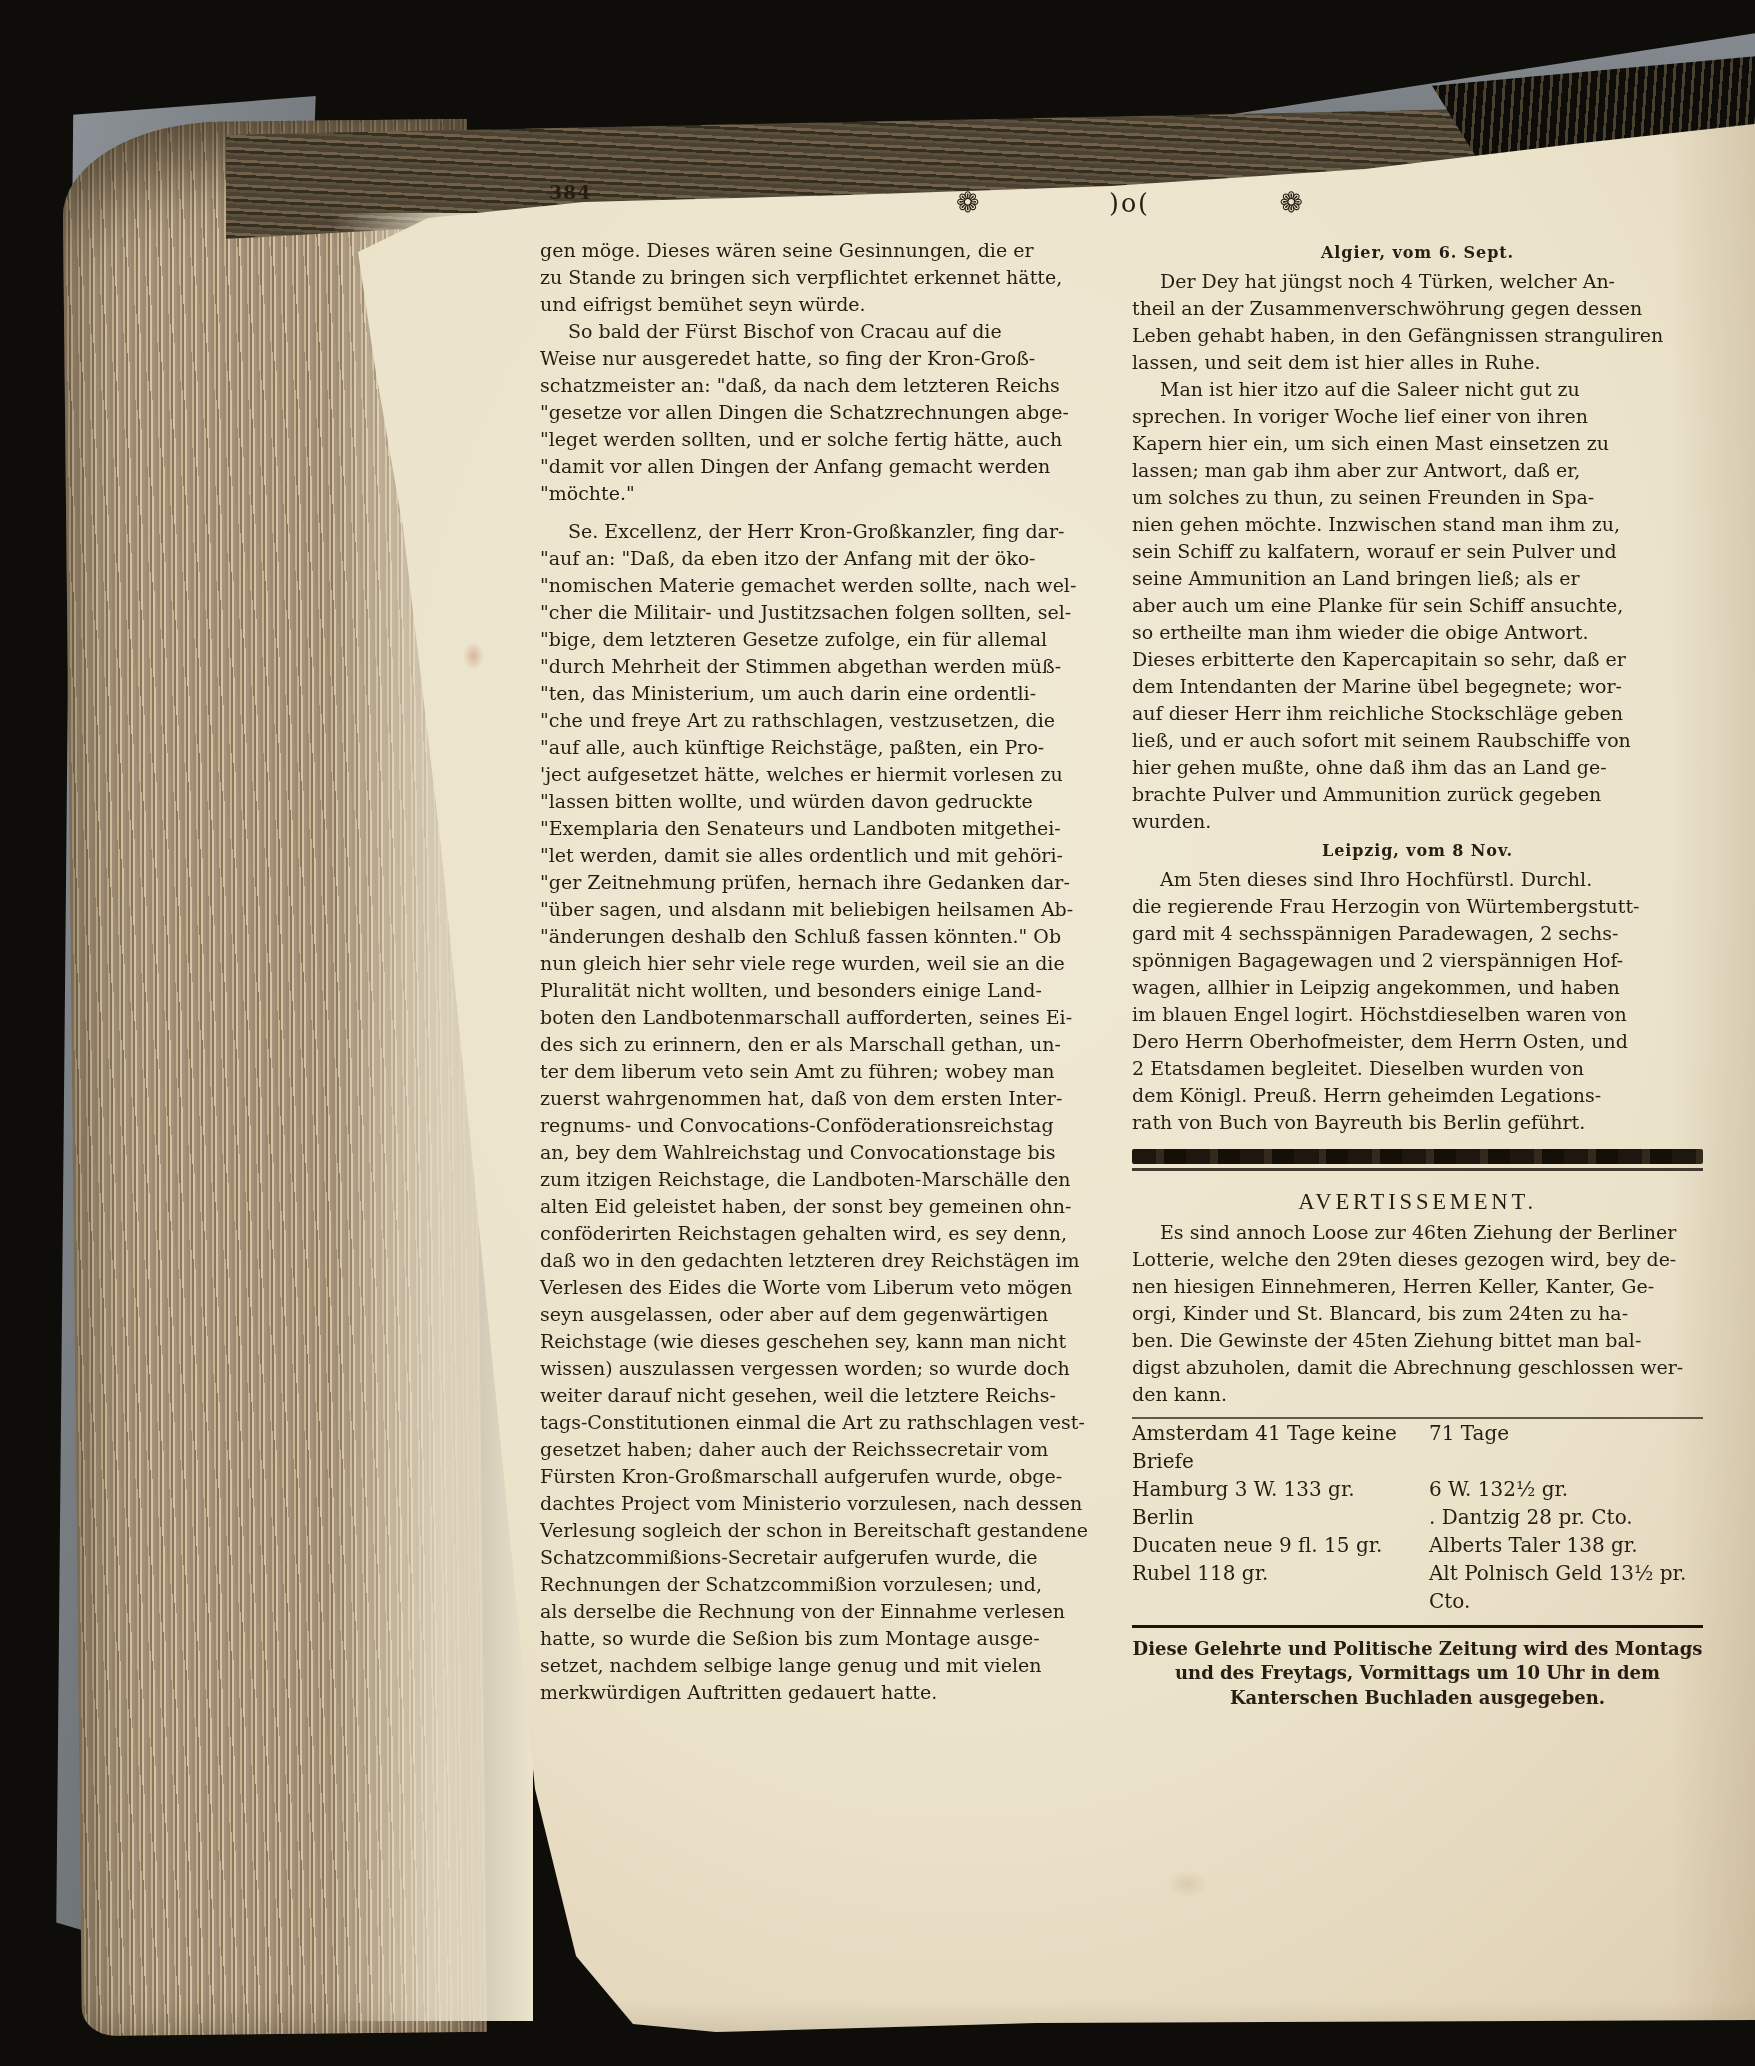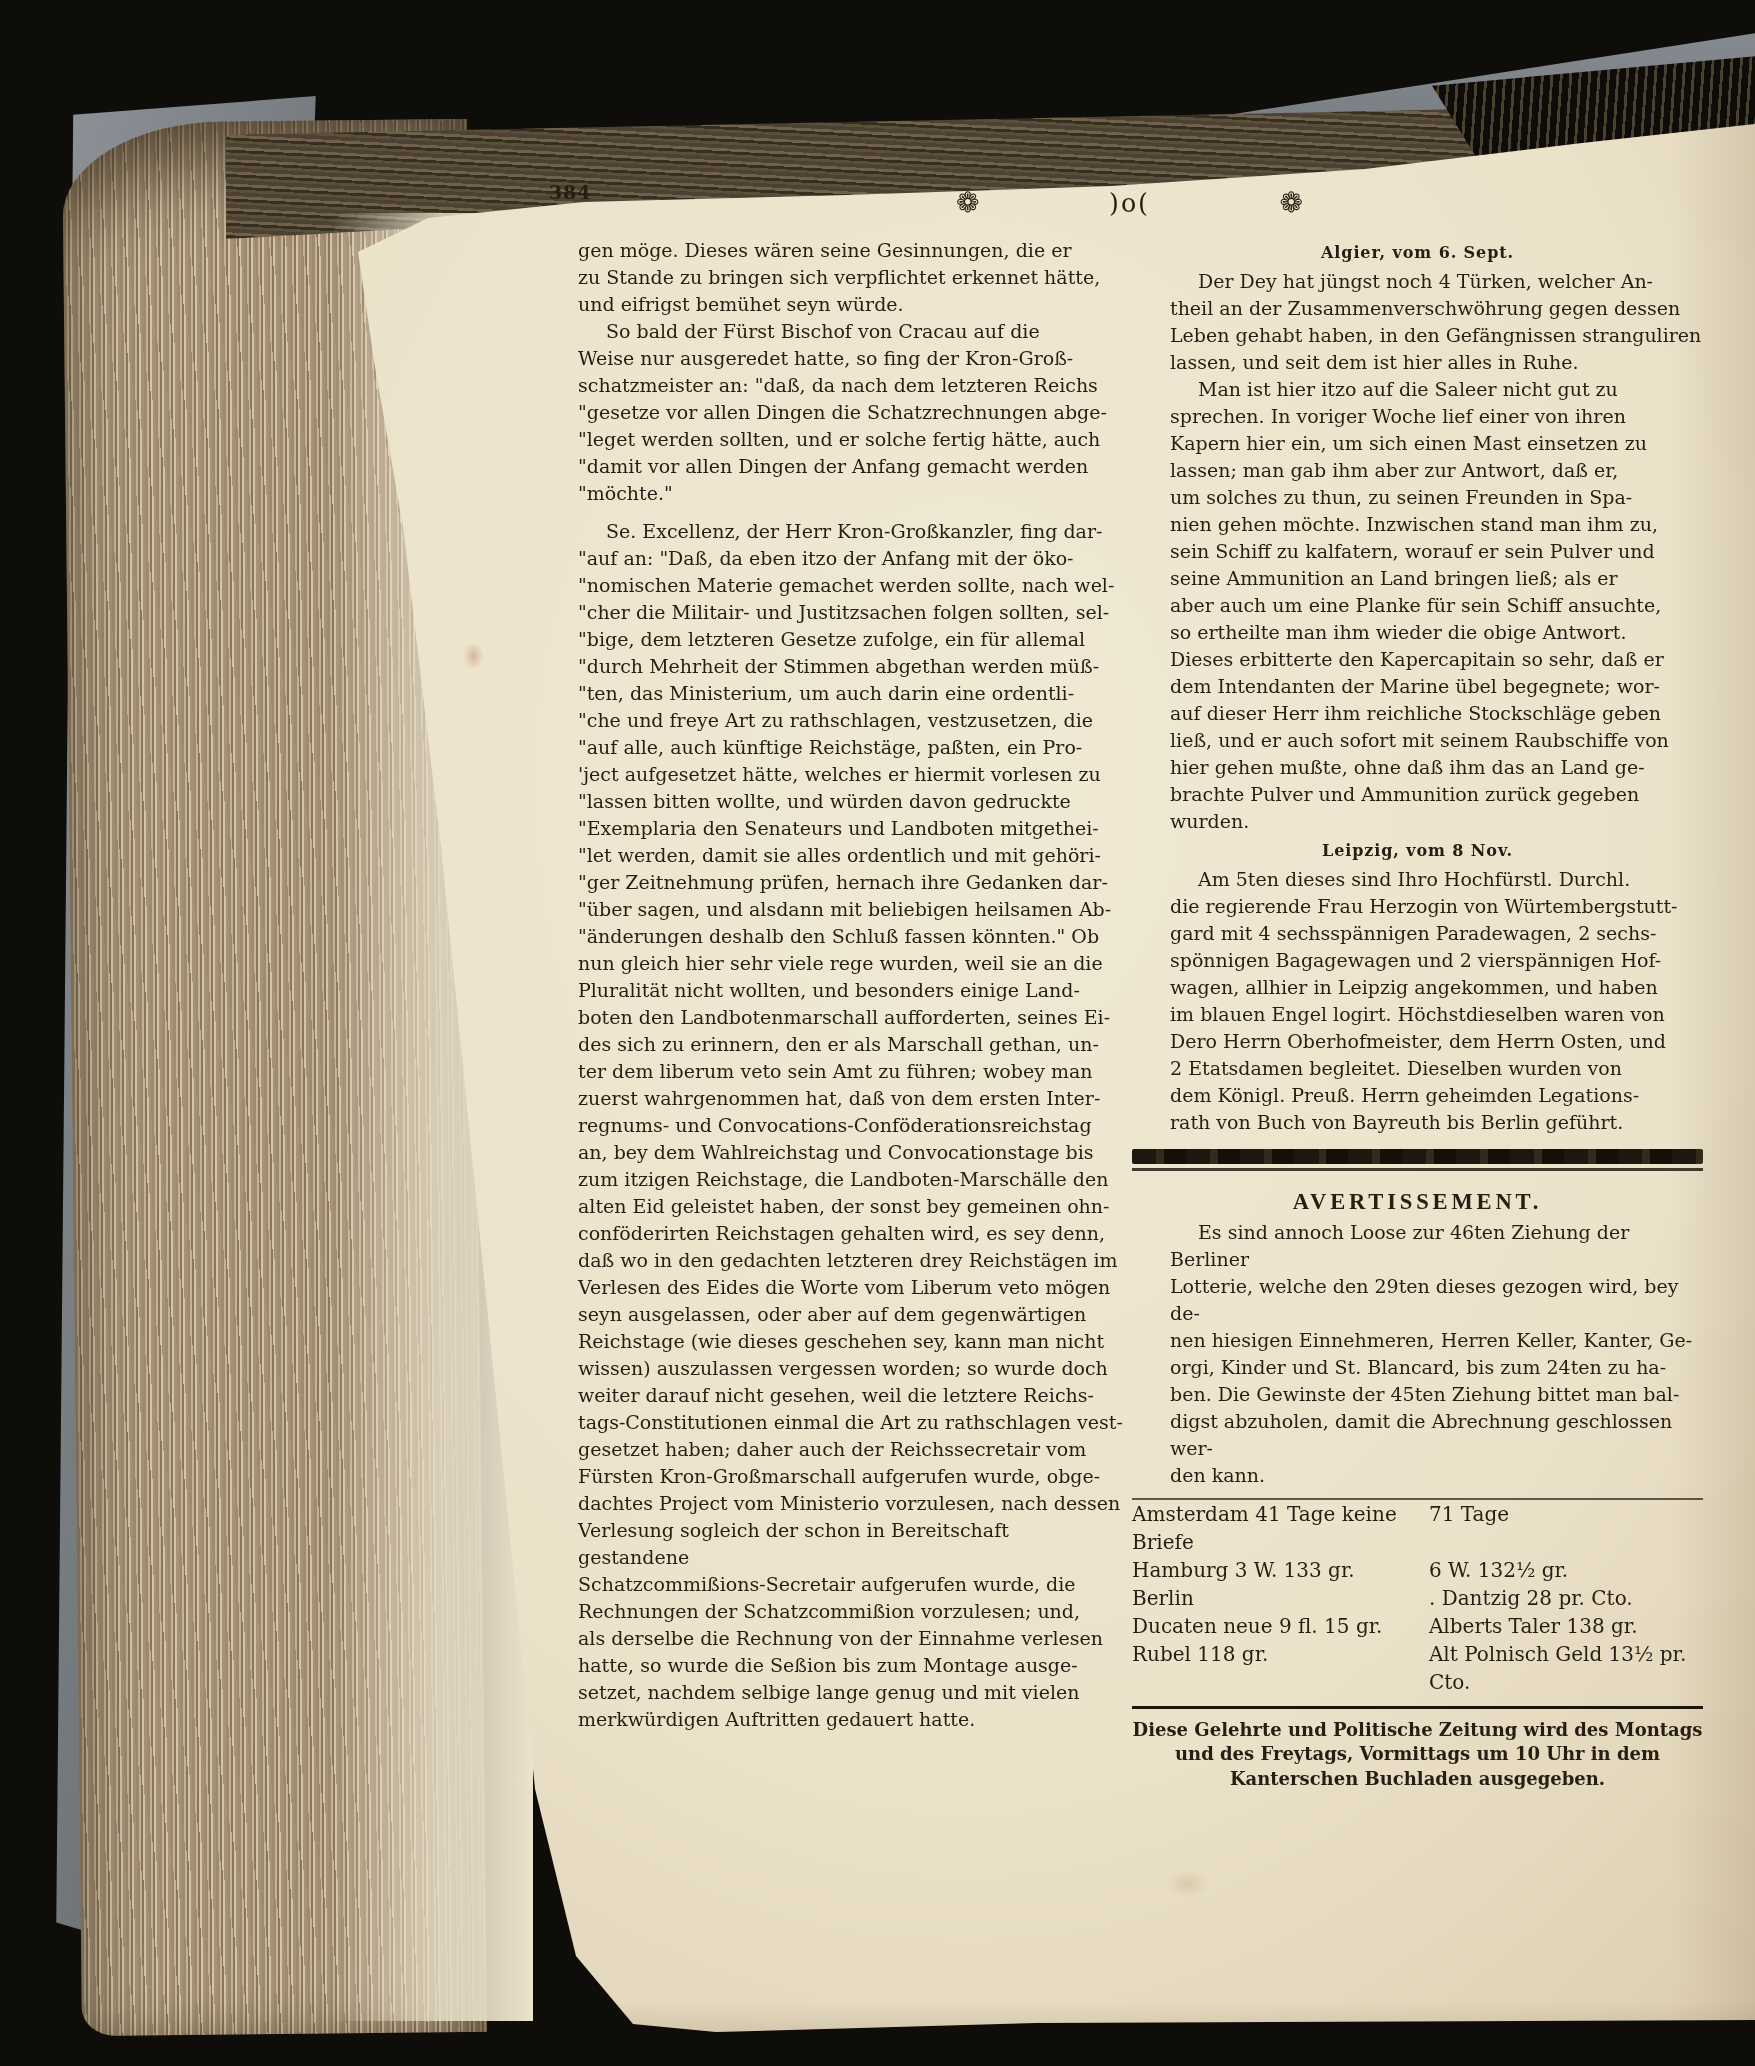--- a/index.html
+++ b/index.html
@@ -62,29 +62,29 @@
     background:radial-gradient(rgba(150,120,60,.18),rgba(150,120,60,0) 70%);}
   
   .text-layer{position:absolute;left:0;top:0;color:#261e13;}
   .pageno{position:absolute;left:549px;top:181px;font-size:19px;font-weight:bold;letter-spacing:0.9px;}
   .orn-row{position:absolute;left:956px;top:186px;width:347px;display:flex;
     justify-content:space-between;align-items:center;font-size:28px;}
   .orn-row .mark{font-size:25.4px;letter-spacing:1.9px;}
   .col{position:absolute;top:237px;font-size:19px;line-height:27px;text-align:left;}
   .lcol{left:540px;width:586px;}
   .rcol{left:1132px;width:571px;}
-  .para{white-space:pre-line;margin-left:38px;}
+  .para{white-space:pre-line;}
   .ind{text-indent:28px;}
   .gap-top{margin-top:11.3px;}
   .head{ text-align:center;font-weight:bold;font-size:16px;letter-spacing:0.9px;margin:1.9px 0 1.9px 0;}
   .bar-thick{height:15px;margin-top:13px;
     background:repeating-linear-gradient(90deg,#1d170f 0 24.5px,#332a1d 24.5px 32px,#141008 32px 54px);
     border-radius:1.9px;}
   .bar-thin{height:2.8px;margin-top:4.7px;background:#241d12;opacity:.85;}
-  .avert-head{text-align:center;font-size:22.6px;letter-spacing:3.8px;margin:17px 0 3.8px 0;font-weight:bold;font-family:"Liberation Serif","DejaVu Serif",serif;}
+  .avert-head{text-align:center;font-size:22.6px;letter-spacing:3.8px;margin:17px 0 3.8px 0;font-weight:normal;font-family:"Liberation Serif","DejaVu Serif",serif;}
   .rule-thin{height:1.9px;margin-top:9.4px;background:#241d12;opacity:.7;}
   .rule-heavy{height:3.8px;margin-top:9.4px;background:#1c150c;}
   .x-title{font-style:italic;font-size:24.5px;margin-top:7.5px;letter-spacing:0.9px;}
   .xrow{display:flex;font-size:20px;line-height:28px;}
   .xleft{flex:1;}
   .xright{width:48%;}
   .imprint{margin-top:8.5px;text-align:center;font-weight:bold;font-size:18px;line-height:24.5px;white-space:pre-line;}
 </style>
 </head>
 <body>

